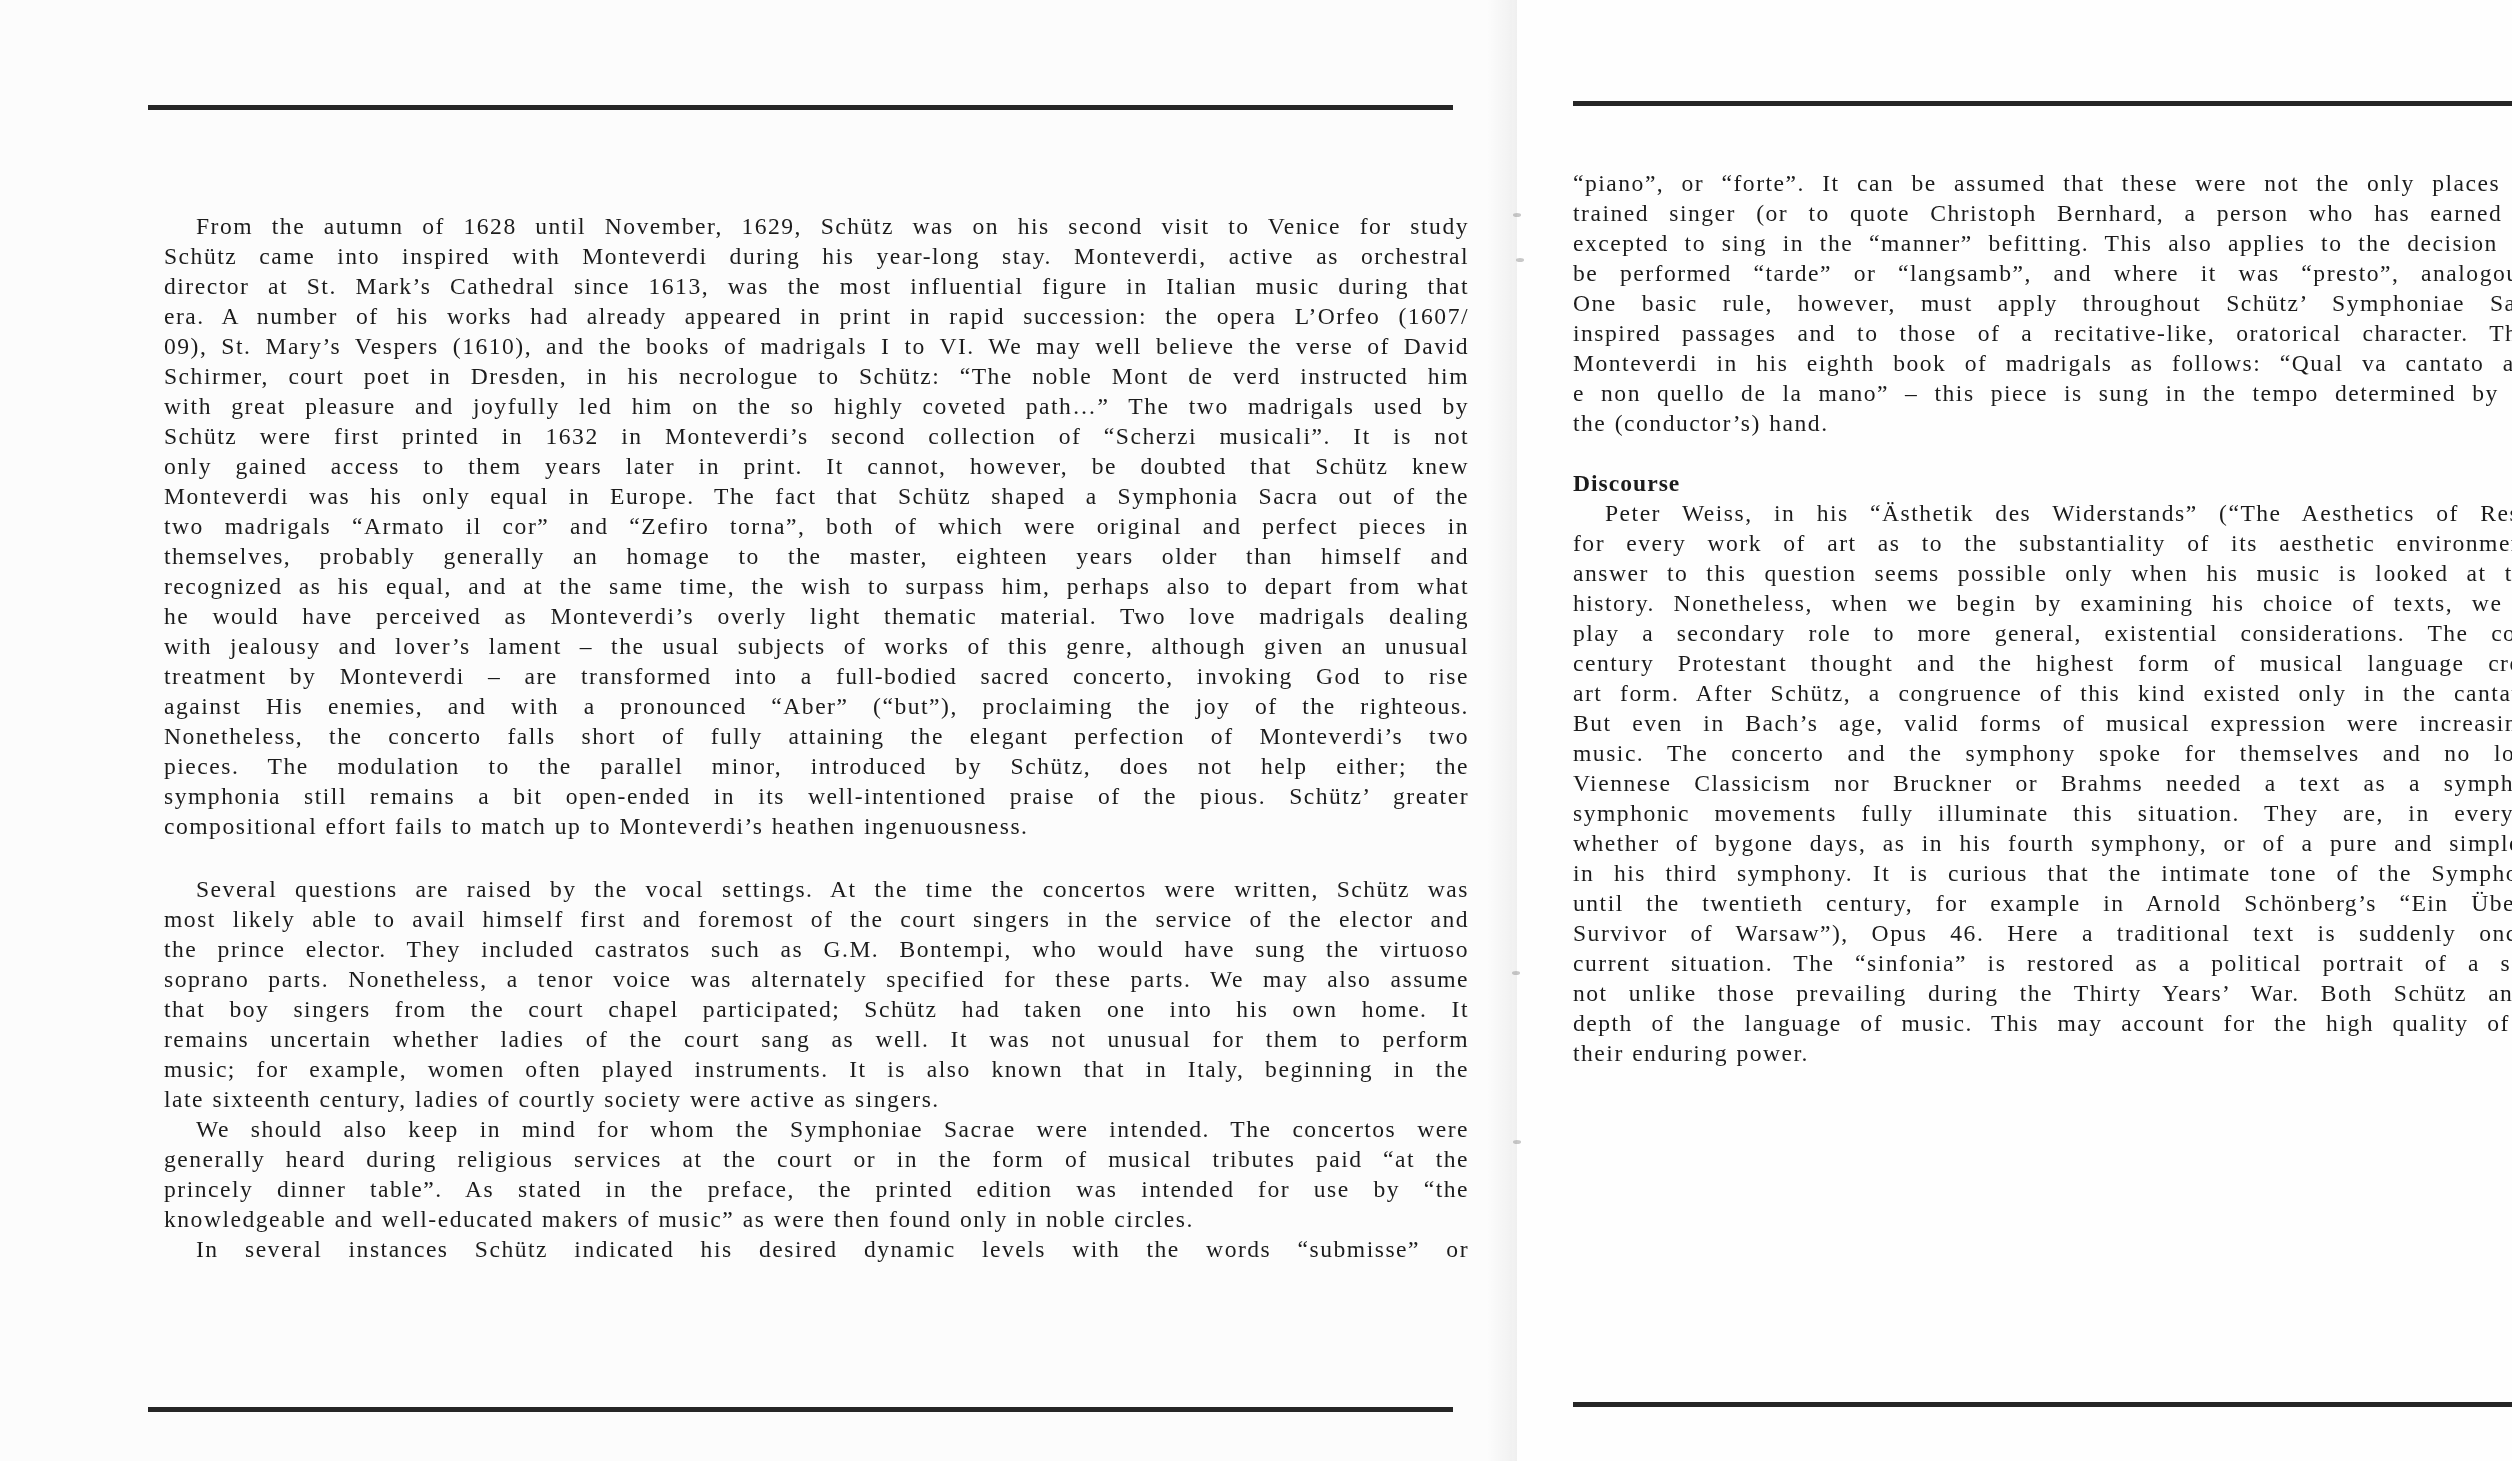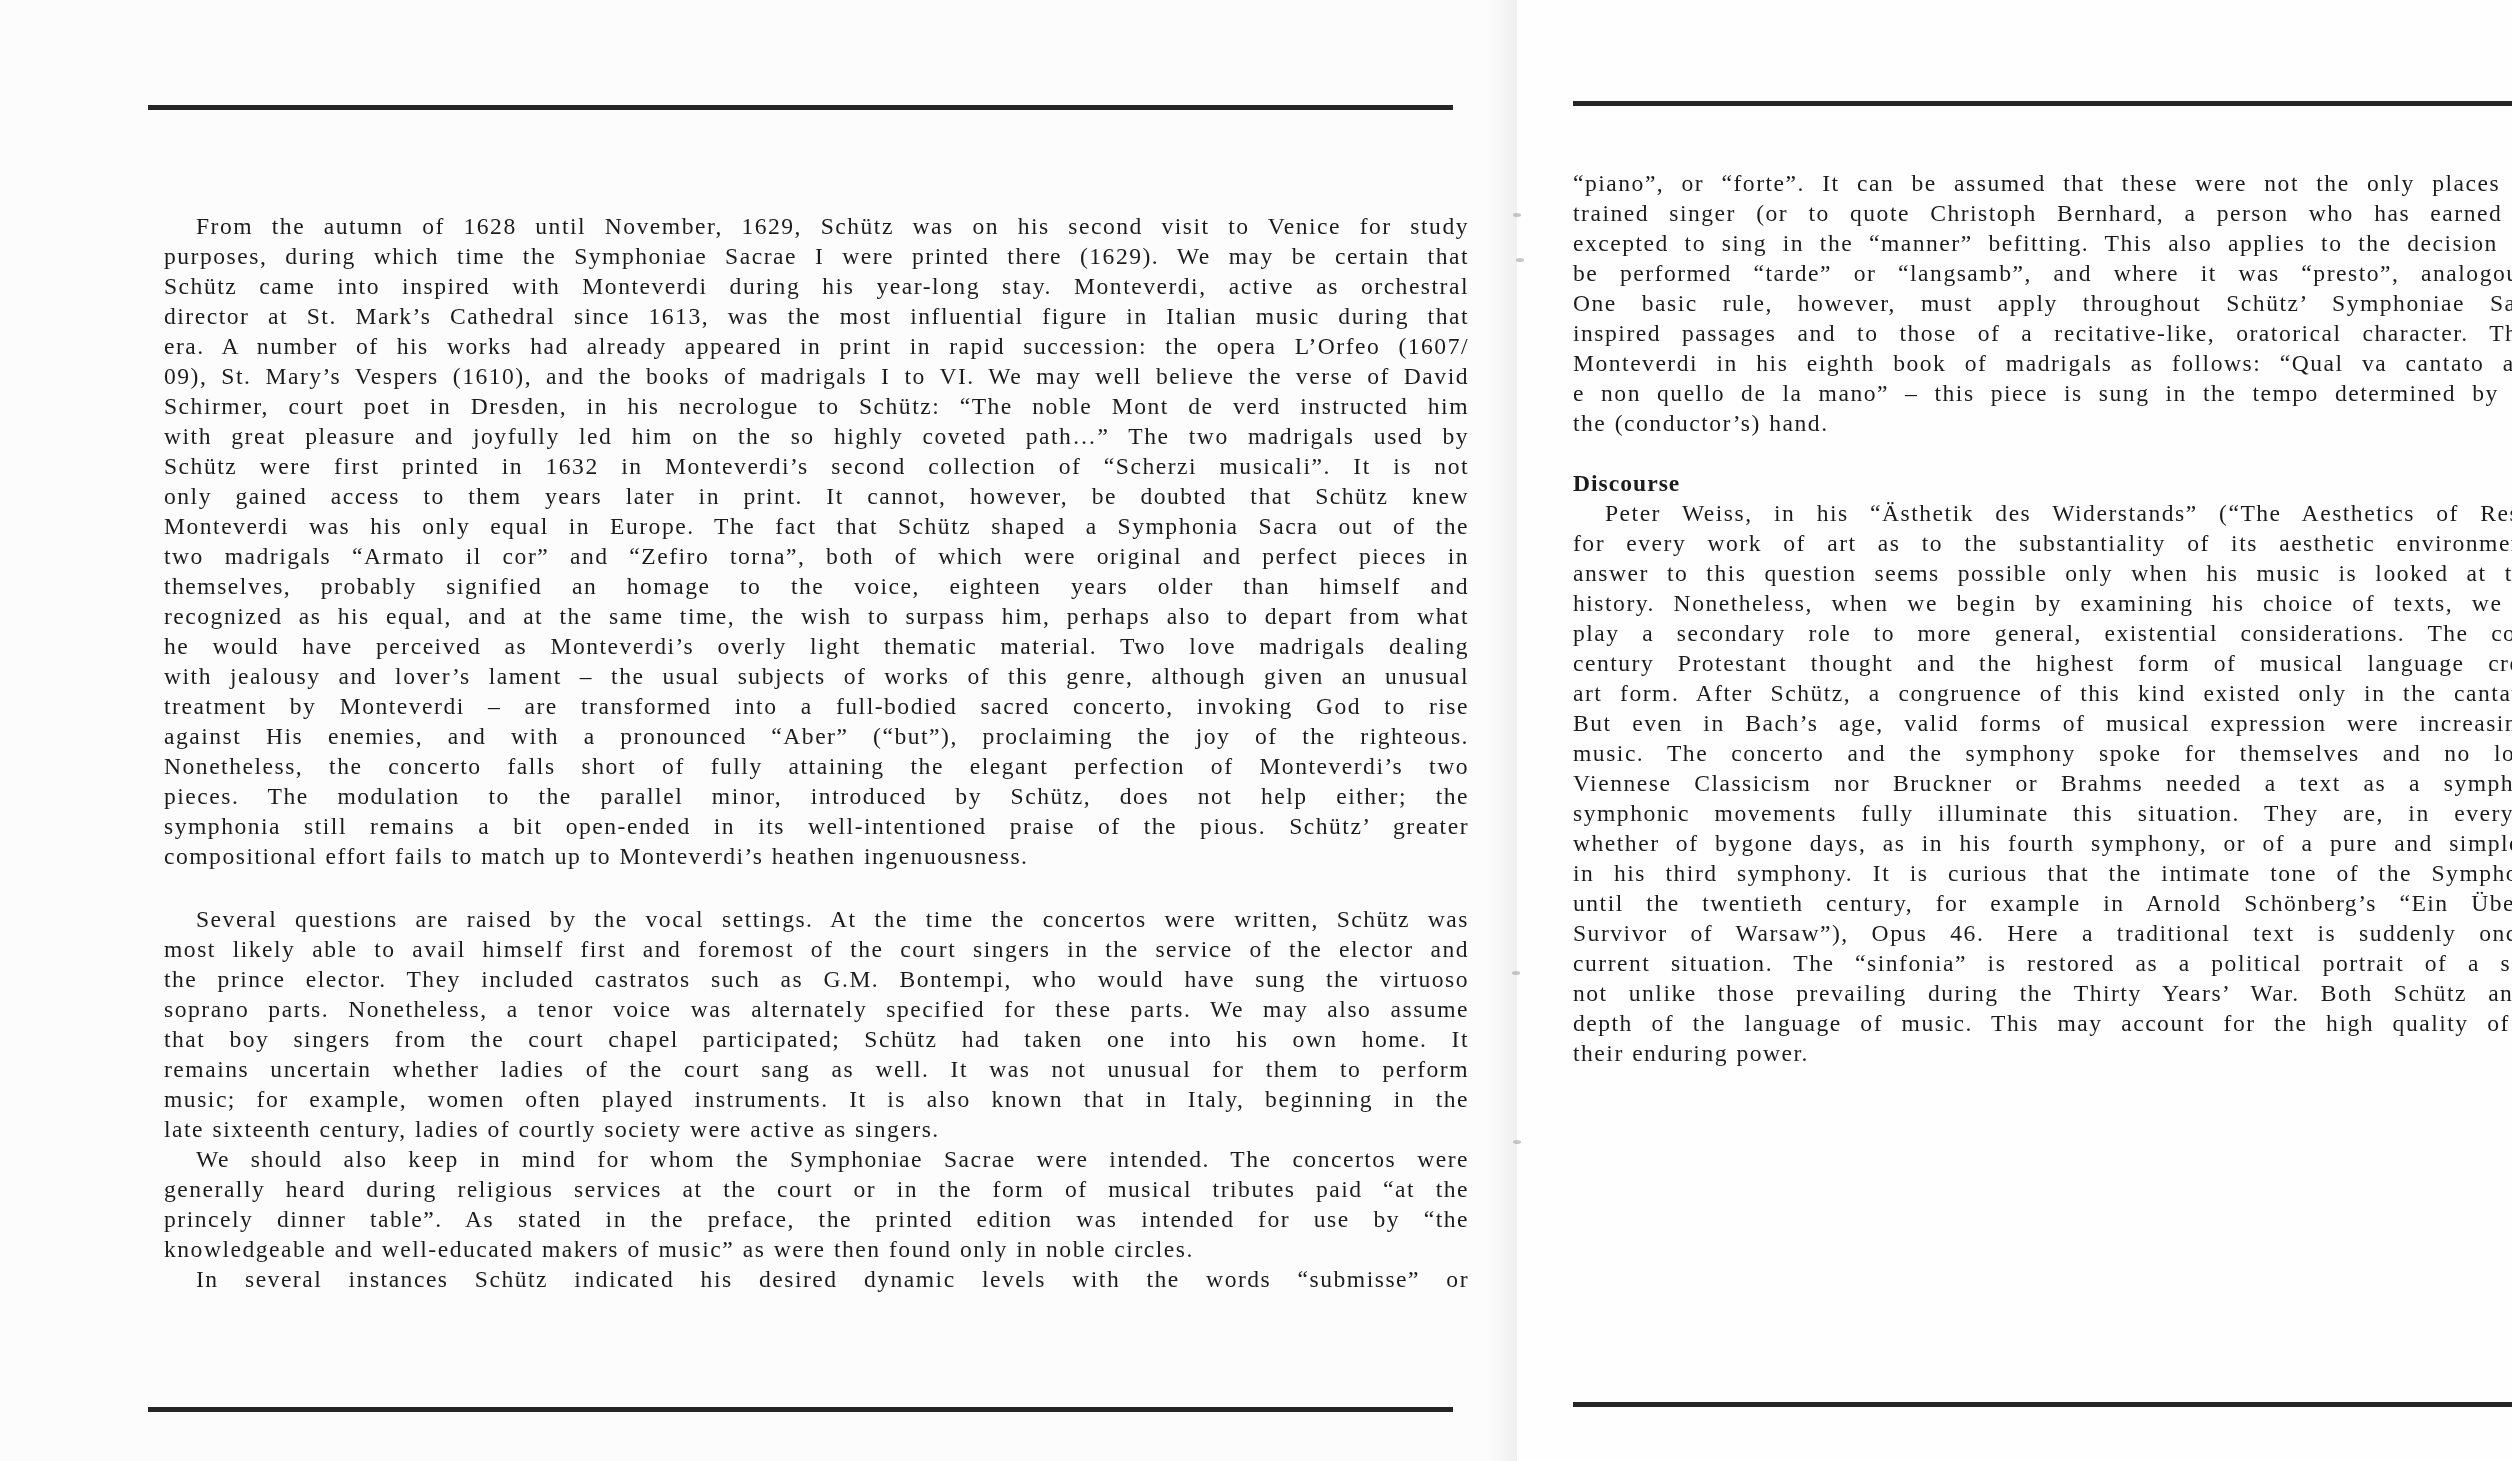--- a/index.html
+++ b/index.html
@@ -101,32 +101,31 @@
   <div class="staple" style="left:1513px;top:1140px;"></div>
 
   <div class="rule rule-top-left"></div>
   <div class="rule rule-bottom-left"></div>
   <div class="rule rule-top-right"></div>
   <div class="rule rule-bottom-right"></div>
 
   <div class="text-column col-left">
     <div>
       <span class="line indent">From the autumn of 1628 until November, 1629, Schütz was on his second visit to Venice for study</span>
-      <span class="line">purposes, during which time the Symphoniae Sacrae I were printed there (1629). We may be certain that</span>
       <span class="line">Schütz came into inspired with Monteverdi during his year-long stay. Monteverdi, active as orchestral</span>
       <span class="line">director at St. Mark’s Cathedral since 1613, was the most influential figure in Italian music during that</span>
       <span class="line">era. A number of his works had already appeared in print in rapid succession: the opera L’Orfeo (1607/</span>
       <span class="line">09), St. Mary’s Vespers (1610), and the books of madrigals I to VI. We may well believe the verse of David</span>
       <span class="line">Schirmer, court poet in Dresden, in his necrologue to Schütz: “The noble Mont de verd instructed him</span>
       <span class="line">with great pleasure and joyfully led him on the so highly coveted path…” The two madrigals used by</span>
       <span class="line">Schütz were first printed in 1632 in Monteverdi’s second collection of “Scherzi musicali”. It is not</span>
       <span class="line">only gained access to them years later in print. It cannot, however, be doubted that Schütz knew</span>
       <span class="line">Monteverdi was his only equal in Europe. The fact that Schütz shaped a Symphonia Sacra out of the</span>
       <span class="line">two madrigals “Armato il cor” and “Zefiro torna”, both of which were original and perfect pieces in</span>
-      <span class="line">themselves, probably signified an homage to the voice, eighteen years older than himself and</span>
+      <span class="line">themselves, probably generally an homage to the master, eighteen years older than himself and</span>
       <span class="line">recognized as his equal, and at the same time, the wish to surpass him, perhaps also to depart from what</span>
       <span class="line">he would have perceived as Monteverdi’s overly light thematic material. Two love madrigals dealing</span>
       <span class="line">with jealousy and lover’s lament – the usual subjects of works of this genre, although given an unusual</span>
       <span class="line">treatment by Monteverdi – are transformed into a full-bodied sacred concerto, invoking God to rise</span>
       <span class="line">against His enemies, and with a pronounced “Aber” (“but”), proclaiming the joy of the righteous.</span>
       <span class="line">Nonetheless, the concerto falls short of fully attaining the elegant perfection of Monteverdi’s two</span>
       <span class="line">pieces. The modulation to the parallel minor, introduced by Schütz, does not help either; the</span>
       <span class="line">symphonia still remains a bit open-ended in its well-intentioned praise of the pious. Schütz’ greater</span>
       <span class="line last">compositional effort fails to match up to Monteverdi’s heathen ingenuousness.</span>
     </div>

